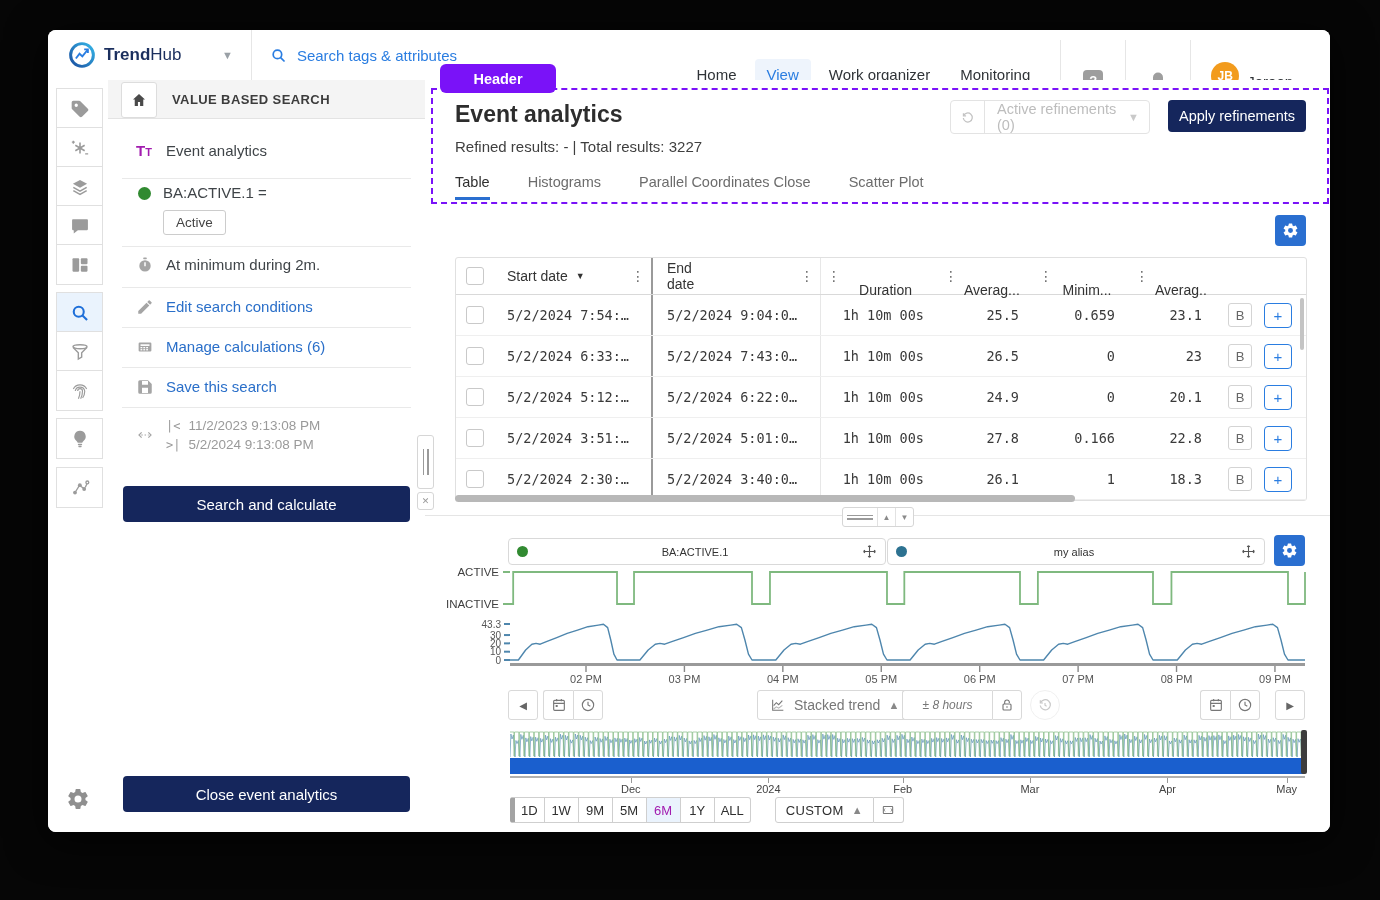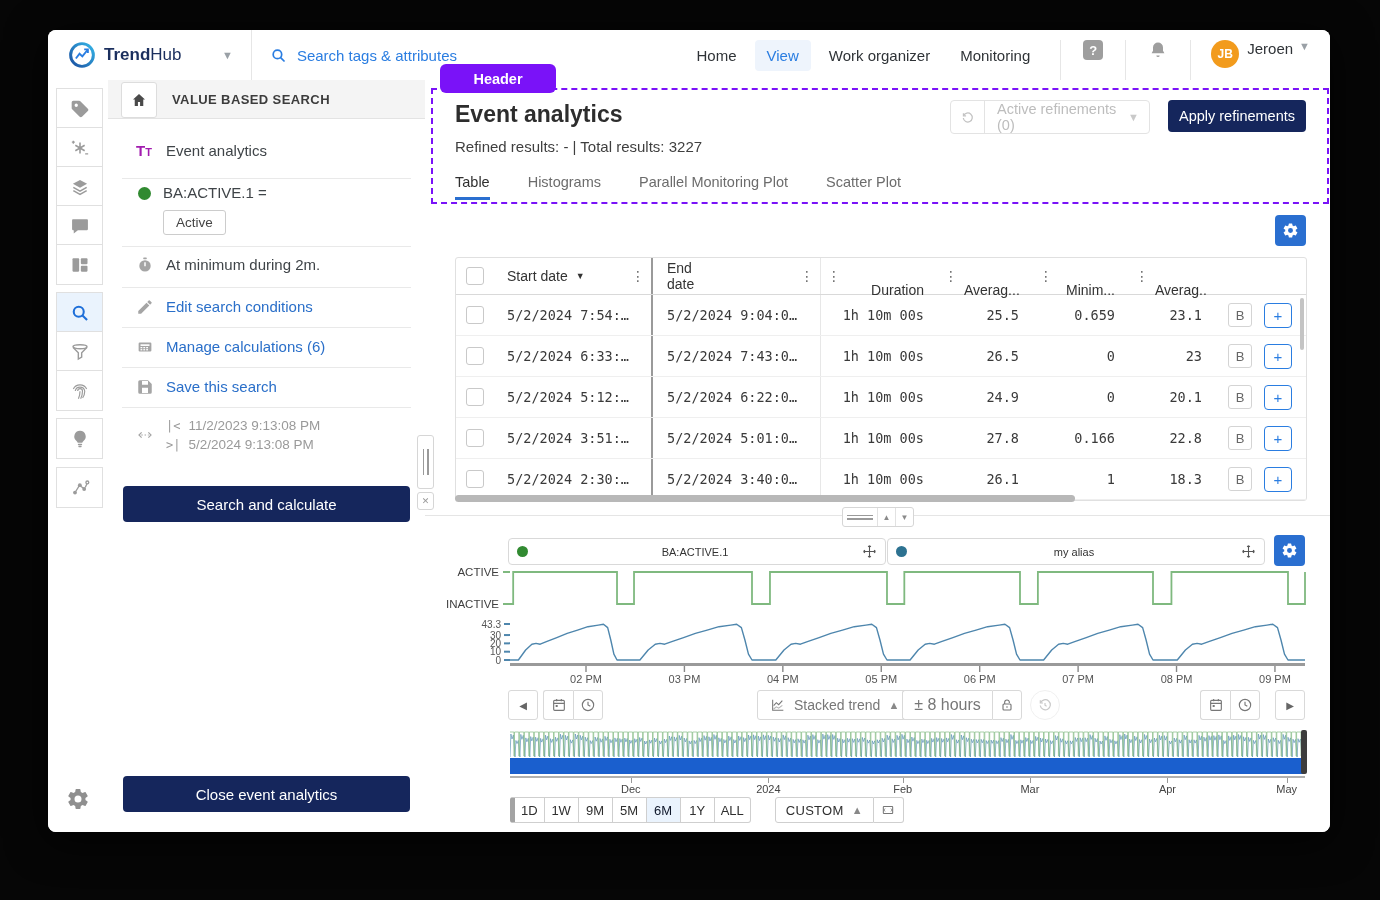--- a/index.html
+++ b/index.html
@@ -8,21 +8,21 @@
     border-radius:8px;box-shadow:0 8px 40px rgba(0,0,0,.8);overflow:visible;}
   
   .navbar{position:absolute;left:0;top:0;width:100%;height:50px;border-bottom:1px solid #e4e4e4;
     border-radius:8px 8px 0 0;background:#fff;display:flex;align-items:center;}
   .brand{display:flex;align-items:center;gap:8px;padding-left:20px;width:150px;}
   .brand-name{font-size:17px;color:#1b2f5e;}
   .brand-name b{font-weight:700;}
   .chev{color:#9aa0a6;font-size:11px;}
   .nav-divider{width:1px;height:50px;background:#e6e6e6;}
   .nav-search{display:flex;align-items:center;gap:10px;padding-left:18px;color:#2a7de1;font-size:15px;flex:0 0 auto;}
-  .nav-right{margin-left:auto;display:flex;align-items:flex-start;height:100%;margin-top:20px;}
+  .nav-right{margin-left:auto;display:flex;align-items:flex-end;height:100%;margin-top:20px;}
   .nav-items{display:flex;align-items:center;gap:6px;margin-right:18px;}
   .nav-item{padding:7px 12px;font-size:15px;color:#2f3337;border-radius:4px;cursor:pointer;}
   .nav-item.active{color:#2a7de1;background:#eef4fc;}
   .help-badge{width:20px;height:20px;background:#9e9e9e;border-radius:4px;color:#fff;font-size:13px;
     font-weight:700;display:flex;align-items:center;justify-content:center;margin:0 22px;}
   .bell{color:#9e9e9e;margin:0 22px;width:20px;height:20px;}
   .avatar{width:28px;height:28px;border-radius:50%;background:#f29b1d;color:#fff;font-size:12px;font-weight:700;
     display:flex;align-items:center;justify-content:center;margin:0 8px 0 20px;}
   .user-name{font-size:15px;color:#2f3337;margin-right:6px;}
   .nav-right .chev{margin-right:20px;}
@@ -91,21 +91,21 @@
     font-family:"DejaVu Sans Mono",monospace;font-size:13.5px;color:#3a3a3a;}
   .trow:last-child{border-bottom:none;}
   .col-check{width:37px;display:flex;justify-content:center;align-items:center;flex:0 0 auto;}
   .cbox{width:16px;height:16px;border:1.5px solid #c9c9c9;border-radius:3px;background:#fff;}
   .col{flex:0 0 auto;display:flex;align-items:center;height:100%;box-sizing:border-box;}
   .col.dark-r{border-right:2px solid #9a9a9a;}
   .col.light-r{border-right:1px solid #e7e7e7;gap:48px;}
   .kebab{color:#6a6a6a;font-size:14px;padding:0 6px;cursor:pointer;}
   .sort{font-size:9px;color:#333;margin-left:8px;}
   .h-label{padding-left:14px;}
-  .h-num{flex:1;text-align:right;padding-right:14px;margin-top:28px;}
+  .h-num{flex:1;text-align:center;padding-right:14px;margin-top:28px;}
   .cell-l{padding-left:14px;}
   .cell-r{flex:1;text-align:right;padding-right:14px;}
   .b-btn{width:24px;height:24px;border:1px solid #d4d4d4;border-radius:3px;background:#fff;color:#666;font-size:13px;
     margin-left:12px;cursor:pointer;font-family:"Liberation Sans",sans-serif;}
   .plus-btn{width:28px;height:25px;border:1.5px solid #2a7de1;border-radius:4px;background:#fff;color:#2a7de1;
     font-size:15px;margin-left:12px;cursor:pointer;line-height:1;}
   .t-vscroll{position:absolute;right:2px;top:40px;width:4px;height:52px;background:#c4c4c4;border-radius:2px;}
   .hscroll{position:absolute;left:30px;top:415px;width:850px;height:7px;}
   .hscroll .thumb{position:absolute;left:0;top:0;height:7px;width:620px;background:#b8b8b8;border-radius:4px;}
   .main-divider{position:absolute;left:0;top:435px;width:905px;height:1px;background:#e5e5e5;}
@@ -129,35 +129,35 @@
   .legend-chip .move{width:15px;height:15px;color:#555;margin-right:8px;flex:0 0 auto;}
   .trend-svg{position:absolute;left:15px;top:483px;}
   .ctrl{position:absolute;top:610px;height:30px;display:flex;}
   .ctrl .cbtn{height:30px;border:1px solid #d9d9d9;background:#fff;border-radius:3px;display:flex;align-items:center;
     justify-content:center;color:#777;cursor:pointer;box-sizing:border-box;font-family:inherit;}
   .ctrl .cbtn svg{width:16px;height:16px;}
   .ctrl.grouped .cbtn{border-radius:0;border-right:none;}
   .ctrl.grouped .cbtn:first-child{border-radius:3px 0 0 3px;}
   .ctrl.grouped .cbtn:last-child{border-radius:0 3px 3px 0;border-right:1px solid #d9d9d9;}
   .stacked-btn{gap:8px;padding:0 12px;font-size:14px;color:#444;}
-  .hours-btn{font-size:16px;color:#444;}
+  .hours-btn{font-size:12px;color:#444;font-style:italic;}
   .disabled{opacity:.4;pointer-events:none;}
   .arrow-glyph{font-size:10px;color:#666;}
   .overview{position:absolute;left:85px;top:650px;width:795px;height:44px;}
   .ov-bar{position:absolute;left:0;top:28px;width:795px;height:16px;background:#1a5fce;}
   .ov-handle{position:absolute;right:-2px;top:0;width:6px;height:44px;background:#3d3d3d;border-radius:2px;}
   .ov-axis{position:absolute;left:85px;top:696px;width:795px;height:18px;border-top:2px solid #b0b0b0;}
   .ov-tick{position:absolute;top:0;width:1px;height:5px;background:#999;}
   .ov-lbl{position:absolute;top:5px;transform:translateX(-50%);font-size:11px;color:#444;}
   .zoomrow{position:absolute;left:85px;top:717px;height:26px;display:flex;}
   .zbtn{min-width:34px;height:26px;border:1px solid #cfcfcf;border-left:none;background:#fff;font-size:13px;color:#2f2f2f;
     display:flex;align-items:center;justify-content:center;cursor:pointer;box-sizing:border-box;padding:0 6px;}
   .zbtn:first-child{border-left:5px solid #a3a3a3;border-radius:3px 0 0 3px;}
   .zbtn.last{border-radius:0 3px 3px 0;}
-  .zbtn.active{color:#0f172a;background:#eaf3fd;}
+  .zbtn.active{color:#a21caf;background:#eaf3fd;}
   .customgrp{margin-left:24px;display:flex;}
   .custom-btn{height:26px;border:1px solid #cfcfcf;border-radius:3px 0 0 3px;background:#fff;font-size:13px;color:#2f2f2f;
     display:flex;align-items:center;gap:8px;padding:0 10px;cursor:pointer;letter-spacing:.3px;}
   .expand-btn{width:30px;height:26px;border:1px solid #cfcfcf;border-left:none;border-radius:0 3px 3px 0;background:#fff;
     color:#777;display:flex;align-items:center;justify-content:center;cursor:pointer;}
   .expand-btn svg{width:14px;height:14px;}
   svg{display:block;}
 </style>
 </head>
 <body>
@@ -425,21 +425,21 @@
         </span>
       <div class="refine-sep"></div>
       <span class="refine-label">Active refinements (0)</span>
       <span class="chev" style="margin-right:10px;color:#c9c9c9;">▼</span>
     </div>
     <button class="btn-apply">Apply refinements</button>
 
     <nav class="tabs" id="tabs">
         <div class="tab active">Table</div>
         <div class="tab">Histograms</div>
-        <div class="tab">Parallel Monitoring Plot</div>
+        <div class="tab">Parallel Coordinates Close</div>
         <div class="tab">Scatter Plot</div>
       </nav>
 
     <button class="gear-btn" style="left:850px;top:135px;">
       <span>
         <svg viewBox="0 0 24 24" fill="currentColor">
             <path d="M19.4 13c.05-.33.07-.66.07-1s-.02-.67-.07-1l2.1-1.6a.5.5 0 0 0 .12-.64l-2-3.46a.5.5 0 0 0-.6-.22l-2.5 1a7.3 7.3 0 0 0-1.7-1l-.4-2.65A.5.5 0 0 0 13.92 2h-3.84a.5.5 0 0 0-.5.43l-.4 2.65a7.3 7.3 0 0 0-1.7 1l-2.5-1a.5.5 0 0 0-.6.22l-2 3.46a.5.5 0 0 0 .12.64L4.6 11a8 8 0 0 0 0 2l-2.1 1.6a.5.5 0 0 0-.12.64l2 3.46c.12.22.38.3.6.22l2.5-1c.52.42 1.1.76 1.7 1l.4 2.65c.04.25.25.43.5.43h3.84c.25 0 .46-.18.5-.43l.4-2.65a7.3 7.3 0 0 0 1.7-1l2.5 1c.22.09.48 0 .6-.22l2-3.46a.5.5 0 0 0-.12-.64L19.4 13zM12 15.5a3.5 3.5 0 1 1 0-7 3.5 3.5 0 0 1 0 7z"></path>
           </svg>
       </span>
     </button>

